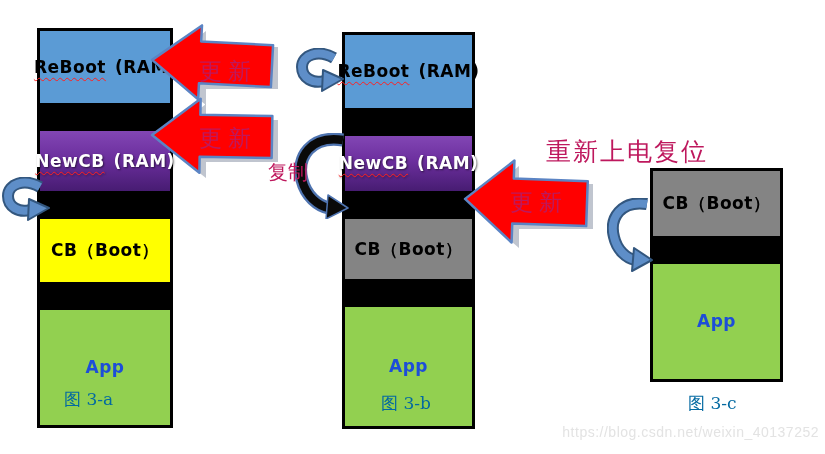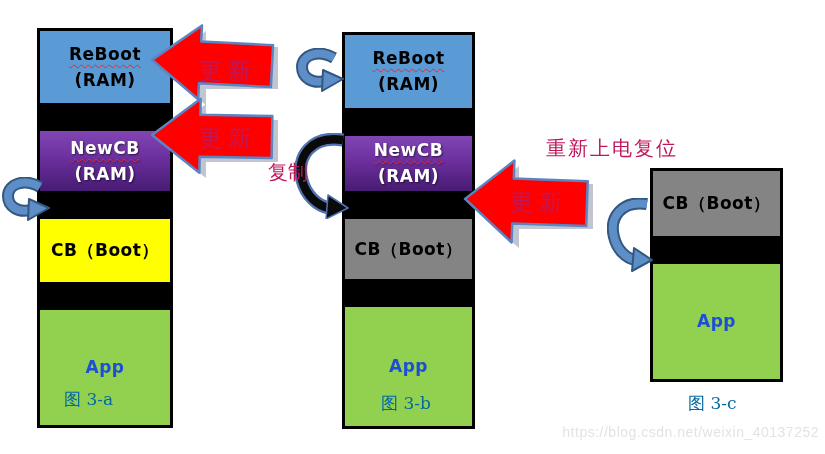--- a/index.html
+++ b/index.html
@@ -5,21 +5,21 @@
   html,body{margin:0;padding:0;background:#ffffff;}
   #canvas{
     position:relative;width:825px;height:454px;background:#ffffff;overflow:hidden;
     font-family:"DejaVu Sans",sans-serif;
   }
   .stack{
     position:absolute;border:3px solid #000;box-sizing:border-box;background:#000;
     display:flex;flex-direction:column;
   }
   .block{
-    display:flex;flex-direction:column;align-items:center;justify-content:center;
+    display:flex;flex-direction:row;align-items:center;justify-content:center;
     box-sizing:border-box;gap:9px;
   }
   .block + .block{border-top:3px solid #000;margin-top:25px;}
   .blk-blue  {background:#5B9BD5;color:#000;}
   .blk-purple{background:linear-gradient(180deg,#8246B4 0%,#6C2F9E 45%,#471C72 100%);color:#fff;}
   .blk-purple .l1,.blk-purple .l2{text-shadow:1px 1px 2px rgba(0,0,0,0.55);}
   .blk-yellow{background:#FFFF00;color:#000;}
   .blk-gray  {background:#848484;color:#000;}
   .blk-green {background:#92D050;color:#1d4ed8;}
   .l1,.l2{font-weight:bold;font-size:17px;letter-spacing:0.5px;line-height:1;}
@@ -124,21 +124,21 @@
     <polygon points="35,62 55,75 33,86" fill="#0A0A0A" stroke="#4F74B0" stroke-width="1.5" stroke-linejoin="round"></polygon>
   </svg>
   <div class="cjk" style="left:268px;top:160px;font-size:20px;text-align:center;">复制</div>
 
   <svg class="arrow-svg" style="left:607px;top:198px;" width="46" height="74" viewBox="0 0 46 74">
     <path d="M 40 6 C 14 2, 2 20, 7 39 C 10 52, 19 60, 28 62" fill="none" stroke="#33577F" stroke-width="12"></path>
     <path d="M 40 6 C 14 2, 2 20, 7 39 C 10 52, 19 60, 28 62" fill="none" stroke="#5E8EC8" stroke-width="8"></path>
     <polygon points="27,50 45,62 25,73" fill="#5E8EC8" stroke="#33577F" stroke-width="2" stroke-linejoin="round"></polygon>
   </svg>
 
-  <div class="cjk" style="left:546px;top:136px;font-size:20px;letter-spacing:2px;white-space:nowrap;">重新上电复位</div>
+  <div class="cjk" style="left:546px;top:136px;font-size:25px;letter-spacing:2px;white-space:nowrap;">重新上电复位</div>
 
   <div class="caption" style="left:64px;top:388px;">图 3-a</div>
   <div class="caption" style="left:381px;top:392px;">图 3-b</div>
   <div class="caption" style="left:688px;top:392px;">图 3-c</div>
 
   <div id="watermark">https://blog.csdn.net/weixin_40137252</div>
 
 </div>
 
 </body></html>

